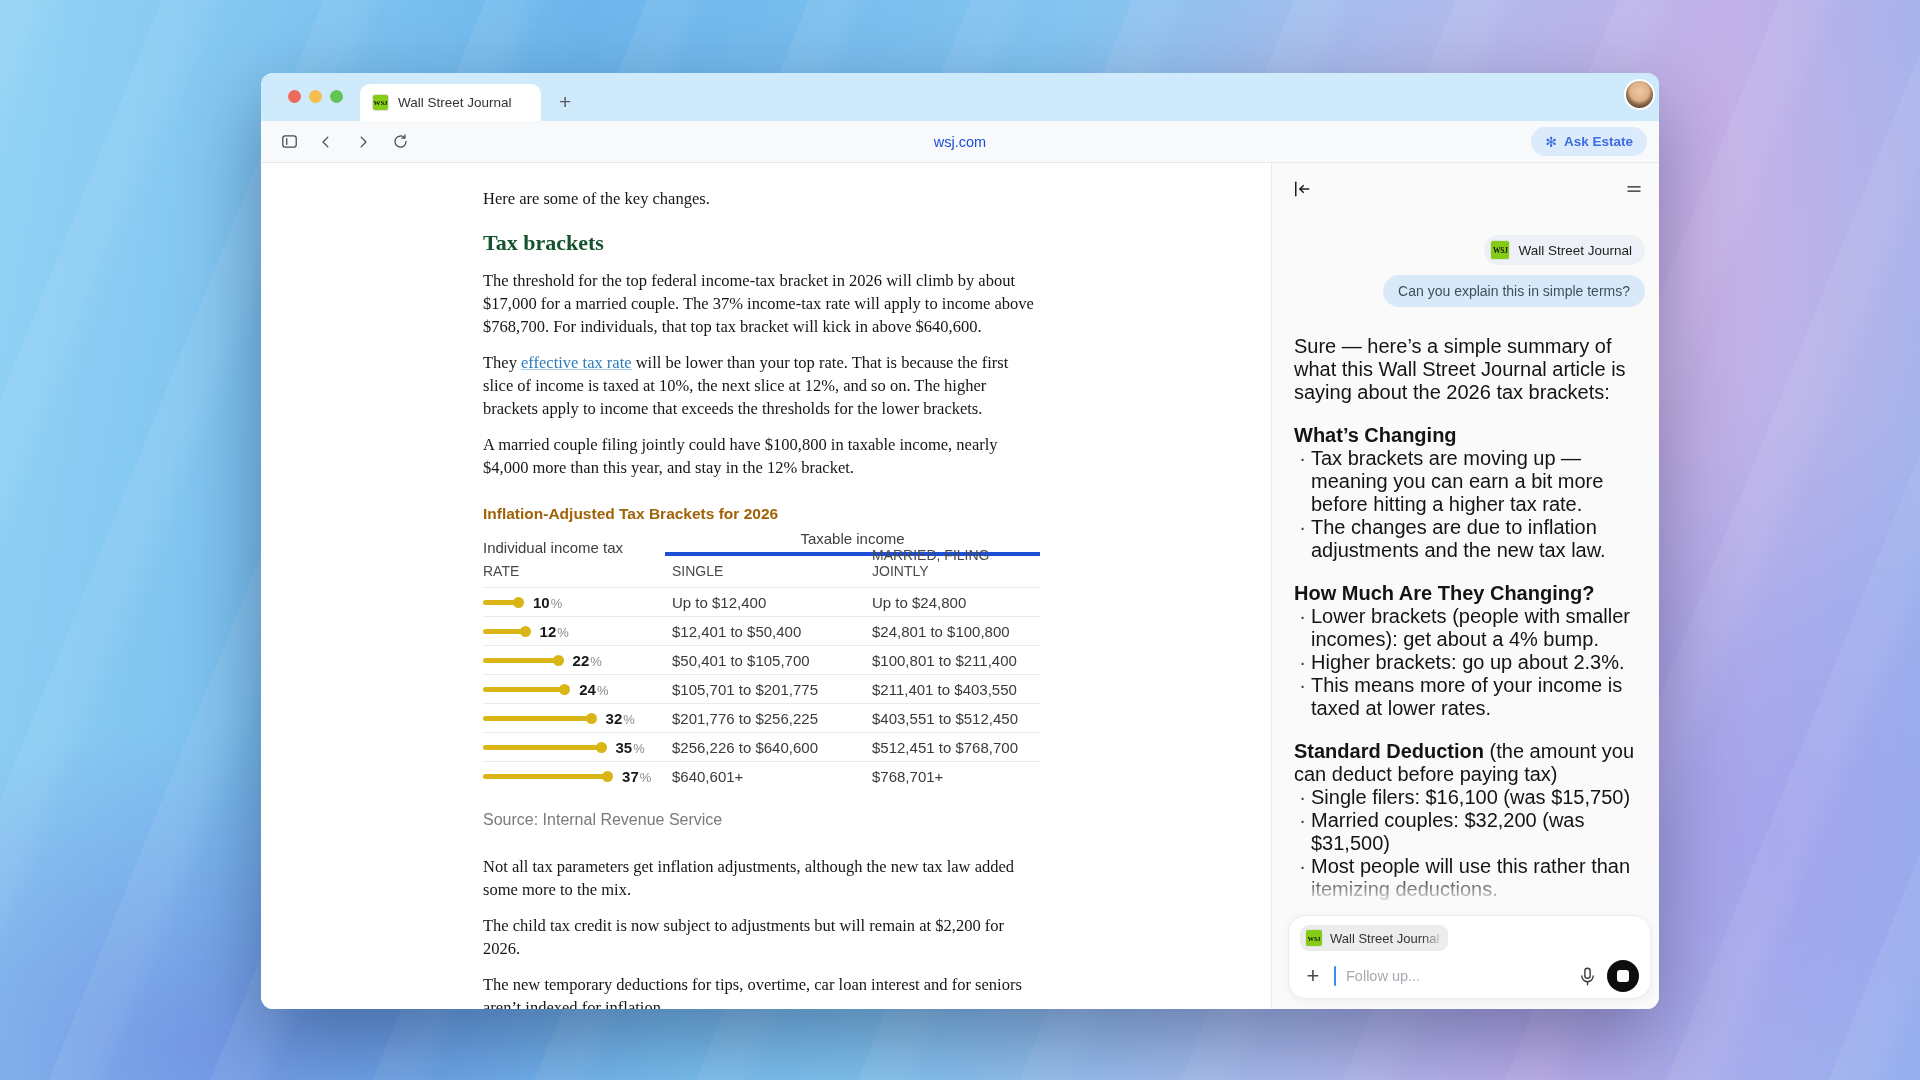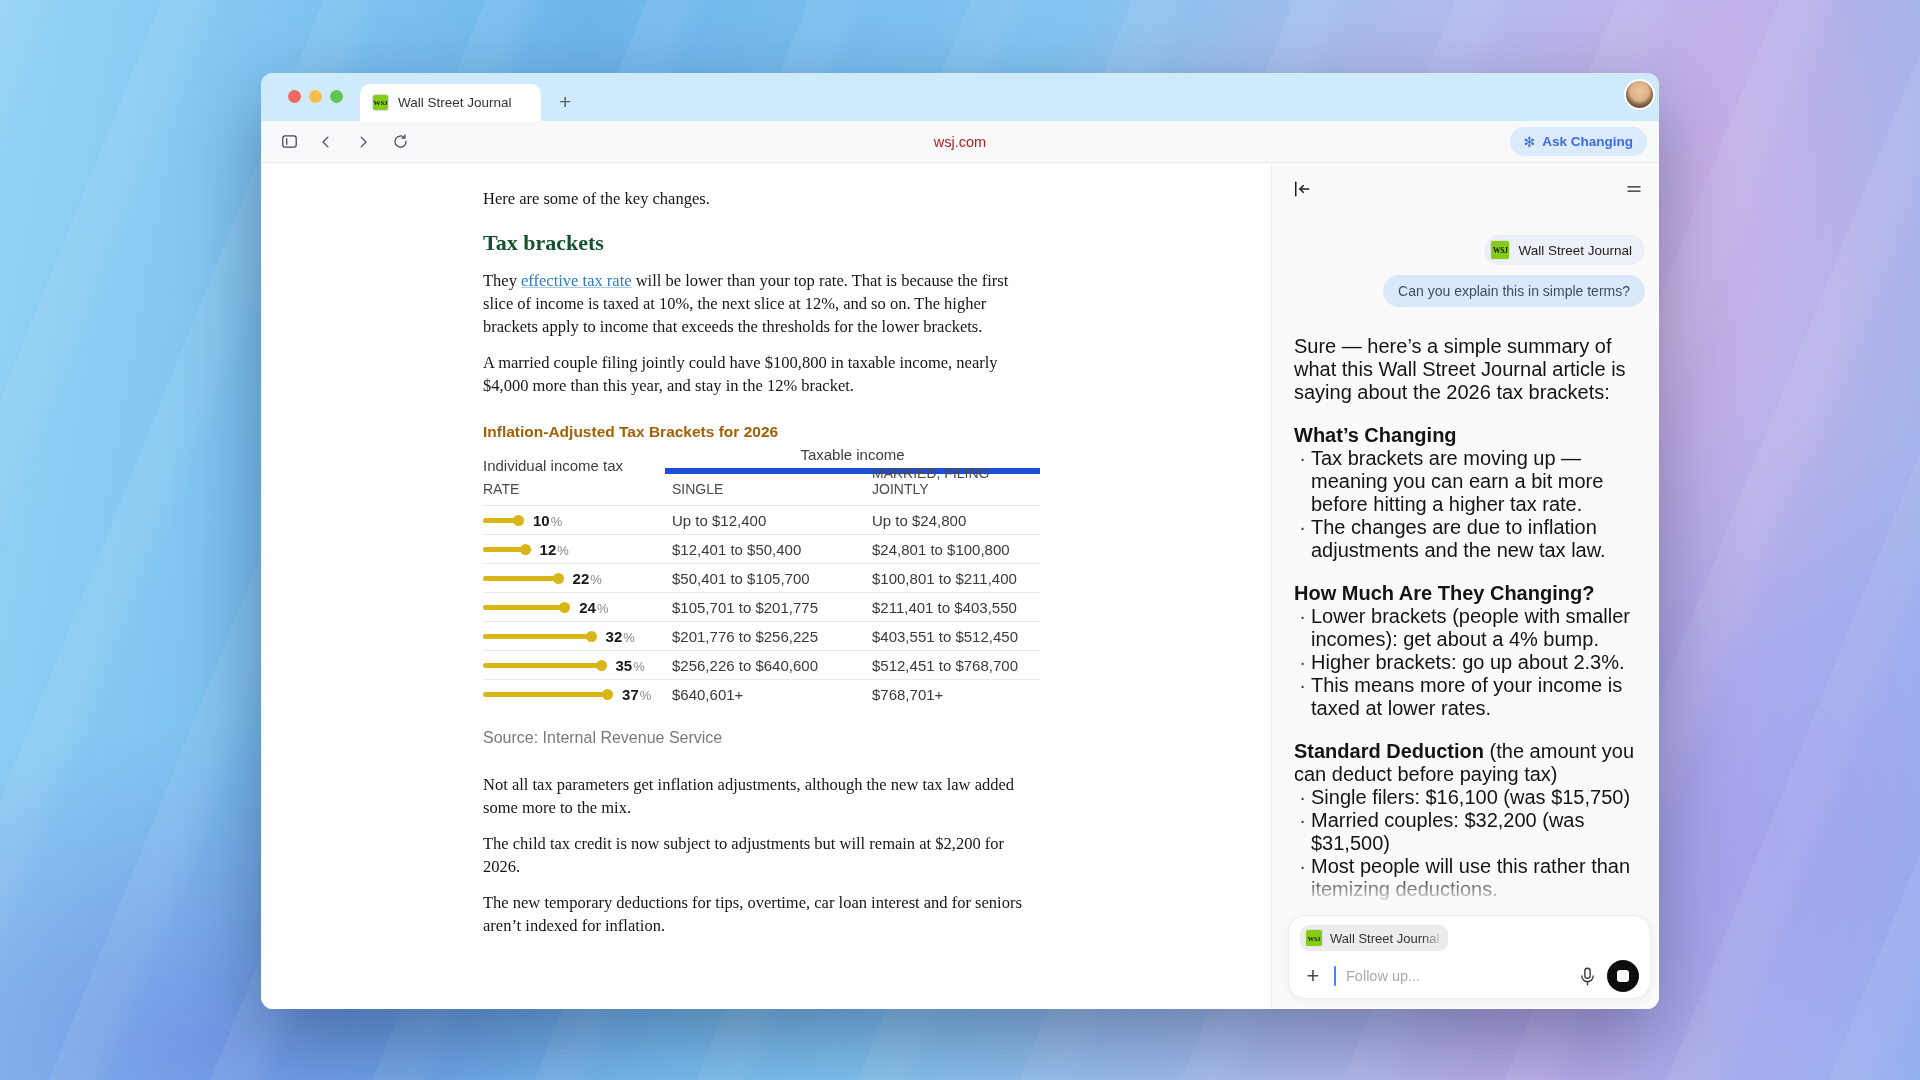--- a/index.html
+++ b/index.html
@@ -36,21 +36,21 @@
   .avatar{ position:absolute; right:6px; top:8px; width:27px; height:27px; border-radius:50%;
     background: radial-gradient(circle at 50% 38%, #ecc9a0 0%, #ddb088 44%, #8a6848 62%, #5f4731 80%, #4a3726 100%);
     box-shadow:0 0 0 2px #fff; }
 
   
   .navbar{ height:42px; background:#f7f9fa; border-bottom:1px solid #e7e9eb;
     display:flex; align-items:center; position:relative; padding:0 14px; }
   .nav-icons{ display:flex; gap:17px; margin-left:4px; }
   .nicon{ width:20px; height:20px; display:flex; align-items:center; justify-content:center; }
   .nicon svg{ stroke:#45484c; fill:none; stroke-width:1.6; stroke-linecap:round; stroke-linejoin:round; }
-  .url{ position:absolute; left:50%; transform:translateX(-50%); font-size:14.5px; color:#b91c1c; }
+  .url{ position:absolute; left:50%; transform:translateX(-50%); font-size:14.5px; color:#1d4ed8; }
   .ask-btn{ position:absolute; right:12px; top:6px; display:flex; align-items:center; gap:7px;
     background:#dcebfc; color:#3d6ce0; font-size:13.5px; font-weight:bold;
     padding:7px 14px; border-radius:16px; }
   .openai-glyph{ font-size:14px; line-height:14px; font-family:"DejaVu Sans",sans-serif; font-weight:normal; }
 
   
   .content{ display:flex; height:846px; }
 
   
   .article{ width:1010px; background:#fff; padding:24px 0 0 222px;
@@ -59,21 +59,21 @@
   .acol p{ margin:0 0 13px; font-size:16.5px; line-height:23px; }
   .acol p.intro{ margin-bottom:20px; }
   .acol h2{ font-size:22px; line-height:26px; margin:20px 0 13px; font-weight:bold; color:#14532d; }
   .link{ color:#2e7cc0; text-decoration:underline; text-decoration-color:#a5cdeb; cursor:pointer; }
 
   
   .chart{ font-family:"Liberation Sans",sans-serif; margin-top:26px; width:557px; color:#222; }
   .chart-title{ font-size:15.5px; font-weight:bold; color:#a16207; margin-bottom:9px; }
   .group-row{ display:flex; align-items:flex-end; height:24px; font-size:15px; color:#3e3e3e; }
   .group-left{ width:182px; }
-  .group-right{ flex:1; text-align:center; border-bottom:6px solid #1d4ed8; padding-bottom:5px; }
+  .group-right{ flex:1; text-align:center; border-bottom:4px solid #1d4ed8; padding-bottom:5px; }
   .thead{ display:flex; align-items:flex-end; height:32px; padding-bottom:8px;
     border-bottom:1px solid #e9e9e9; font-size:14px; color:#4a4a4a; }
   .col-rate{ width:189px; } .col-single{ width:200px; } .col-married{ flex:1; }
   .trow{ display:flex; align-items:center; height:29px; border-bottom:1px solid #ebebeb;
     font-size:15px; color:#3a3a3a; }
   .trow:last-child{ border-bottom:none; }
   .rate-cell{ width:189px; display:flex; align-items:center; }
   .bar{ height:5px; border-radius:2.5px; display:inline-block; }
   .dot{ width:11px; height:11px; border-radius:50%; margin-left:-3px; display:inline-block; }
   .rate-label{ margin-left:9px; font-weight:bold; font-size:15px; color:#191919; }
@@ -164,30 +164,31 @@
         <span class="nicon">
           <svg width="19" height="19" viewBox="0 0 24 24">
               <path d="M19 12a7 7 0 1 1-2.1-5"></path>
               <path d="M17.6 3.6v4h-4"></path>
             </svg>
         </span>
       </div>
       <span class="url">wsj.com</span>
       <span class="ask-btn">
         <span class="openai-glyph">✻</span>
-        <span>Ask Changing</span>
+        <span>Ask Estate</span>
       </span>
     </div>
 
     <div class="content">
 
       <div class="article">
         <div class="acol">
           <p class="intro">Here are some of the key changes.</p>
           <h2>Tax brackets</h2>
+          <p>The threshold for the top federal income-tax bracket in 2026 will climb by about $17,000 for a married couple. The 37% income-tax rate will apply to income above $768,700. For individuals, that top tax bracket will kick in above $640,600.</p>
           <p><span>They </span><span class="link">effective tax rate</span><span> will be lower than your top rate. That is because the first slice of income is taxed at 10%, the next slice at 12%, and so on. The higher brackets apply to income that exceeds the thresholds for the lower brackets.</span></p>
           <p>A married couple filing jointly could have $100,800 in taxable income, nearly $4,000 more than this year, and stay in the 12% bracket.</p>
 
           <div class="chart">
             <div class="chart-title">Inflation-Adjusted Tax Brackets for 2026</div>
             <div class="group-row">
               <div class="group-left">Individual income tax</div>
               <div class="group-right">Taxable income</div>
             </div>
             <div class="thead">

